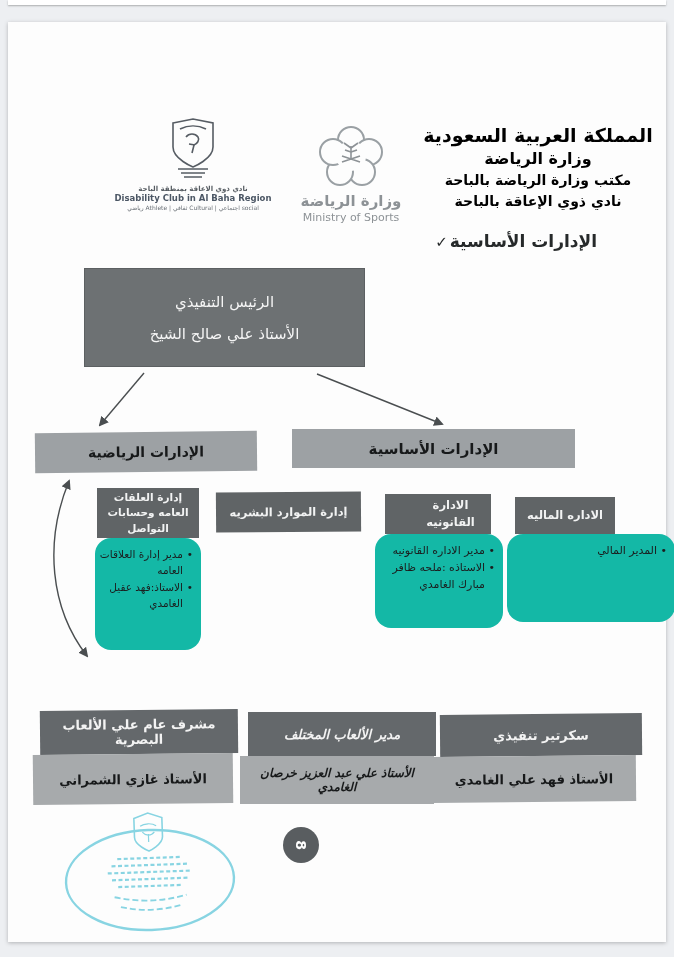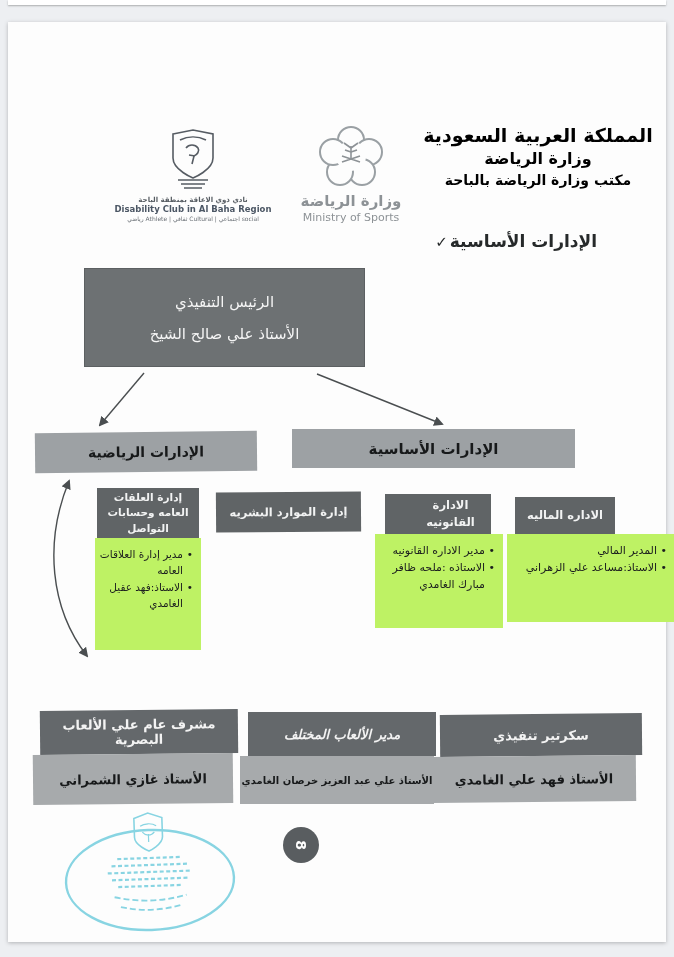--- a/index.html
+++ b/index.html
@@ -19,79 +19,80 @@
     direction:rtl;color:#000000;font-weight:bold;}
   .hdr-right .l1{font-size:19px;letter-spacing:-1px;line-height:26px;}
   .hdr-right .l2{font-size:16px;line-height:22px;}
   .hdr-right .l3{font-size:14px;line-height:21px;}
   .hdr-right .l4{font-size:14px;line-height:21px;}
 
   .ministry-logo{position:absolute;left:272px;top:100px;width:142px;text-align:center;color:#8d9296;}
   .ministry-logo .ar{font-size:15px;font-weight:bold;margin-top:2px;}
   .ministry-logo .en{font-size:11px;margin-top:1px;}
 
-  .club-logo{position:absolute;left:103px;top:106px;width:164px;text-align:center;color:#555b61;}
+  .club-logo{position:absolute;left:103px;top:95px;width:164px;text-align:center;color:#555b61;}
   .club-logo .ar{font-size:7px;font-weight:bold;margin-top:2px;}
   .club-logo .en{font-size:8.5px;font-weight:bold;color:#4b5664;}
   .club-logo .tag{font-size:6px;margin-top:1px;color:#6a7076;}
 
   .section-heading{position:absolute;top:209px;right:69px;font-size:17px;font-weight:bold;
     color:#26292a;}
   .section-heading .chk{font-size:15px;margin-right:2px;}
 
   .box{position:absolute;display:flex;align-items:center;justify-content:center;
     text-align:center;direction:rtl;}
   .mid{background:#9da1a4;color:#17191a;}
 
   .ceo-box{left:76px;top:246px;width:281px;height:99px;background:#6d7173;color:#f5f5f5;
     flex-direction:column;font-size:15px;gap:14px;box-shadow:0 0 0 1px #5c6062 inset;}
   .branch-left{left:27px;top:410px;width:222px;height:40px;font-size:14px;font-weight:bold;transform:rotate(-.6deg);}
   .branch-right{left:284px;top:407px;width:283px;height:39px;font-size:15px;font-weight:bold;}
 
   .dept-header{background:#606466;color:#f2f3f3;font-size:11.5px;font-weight:bold;line-height:1.45;padding:2px 3px;box-sizing:border-box;}
-  .dept-body{background:#bef264;direction:rtl;box-sizing:border-box;padding:8px 8px 4px 4px;
-    font-size:11px;line-height:1.55;text-align:right;color:#1b1d1e;}
+  .dept-body{background:#14b8a6;direction:rtl;box-sizing:border-box;padding:8px 8px 4px 4px;
+    font-size:11px;line-height:1.55;text-align:right;color:#1b1d1e;border-radius:16px;}
   .dept-body .bullet{position:relative;padding-right:10px;}
   .dept-body .bullet::before{content:"•";position:absolute;right:0;top:0;}
 
   .d1h{left:507px;top:475px;width:100px;height:37px;}
   .d1b{left:499px;top:512px;width:168px;height:88px;}
   .d2h{left:377px;top:472px;width:106px;height:40px;padding-left:28px;}
   .d2b{left:367px;top:512px;width:128px;height:94px;}
   .d3h{left:208px;top:470px;width:145px;height:40px;transform:rotate(-.4deg);}
   .d3b{left:202px;top:510px;width:150px;height:102px;}
   .d4h{left:89px;top:466px;width:102px;height:50px;font-size:10.5px;}
   .d4b{left:87px;top:516px;width:106px;height:112px;font-size:10.5px;}
 
   .bb-header{background:#64686b;color:#f3f3f3;font-size:13px;font-weight:bold;}
   .bb-sub{background:#a7aaac;color:#17191a;font-size:13px;font-weight:bold;}
   .b1h{left:432px;top:692px;width:202px;height:42px;transform:rotate(-.5deg);}
   .b1s{left:424px;top:734px;width:204px;height:46px;transform:rotate(-.5deg);}
   .b2h{left:240px;top:690px;width:188px;height:44px;font-style:italic;}
-  .b2s{left:232px;top:734px;width:194px;height:48px;font-size:10px;}
+  .b2s{left:232px;top:734px;width:194px;height:48px;font-size:12px;font-style:italic;}
   .b3h{left:32px;top:688px;width:198px;height:44px;transform:rotate(-.6deg);}
   .b3s{left:25px;top:732px;width:200px;height:50px;transform:rotate(-.6deg);}
 
   .page-num{position:absolute;left:275px;top:805px;width:36px;height:36px;border-radius:50%;
     background:#595d60;color:#fff;font-size:14px;font-weight:bold;
     display:flex;align-items:center;justify-content:center;transform:rotate(90deg);}
 
   .overlay{position:absolute;left:0;top:0;width:658px;height:920px;pointer-events:none;}
 </style>
 </head>
 <body>
 
 <div class="prev-page"></div>
 
 <div class="page">
 
   <div class="hdr-right">
     <div class="l1">المملكة العربية السعودية</div>
     <div class="l2">وزارة الرياضة</div>
     <div class="l3">مكتب وزارة الرياضة بالباحة</div>
+    <div class="l4">نادي ذوي الإعاقة بالباحة</div>
   </div>
 
   <div class="ministry-logo">
     <svg width="78" height="64" viewBox="0 0 78 64">
       <g stroke="#9aa0a4" stroke-width="2" fill="#fdfdfd">
         <circle cx="39" cy="18" r="13"></circle>
         <circle cx="57" cy="30" r="13"></circle>
         <circle cx="50" cy="50" r="13"></circle>
         <circle cx="28" cy="50" r="13"></circle>
         <circle cx="21" cy="30" r="13"></circle>
@@ -129,21 +130,20 @@
     <div>الرئيس التنفيذي</div>
     <div>الأستاذ علي صالح الشيخ</div>
   </div>
 
   <div class="box mid branch-left">الإدارات الرياضية</div>
   <div class="box mid branch-right">الإدارات الأساسية</div>
 
   <div class="box dept-header d1h">الاداره الماليه</div>
   <div class="dept-body d1b" style="position:absolute;">
     <div class="bullet">المدير المالي</div>
-    <div class="bullet">الاستاذ:مساعد علي الزهراني</div>
   </div>
 
   <div class="box dept-header d2h">الادارة القانونيه</div>
   <div class="dept-body d2b" style="position:absolute;">
     <div class="bullet">مدير الاداره القانونيه</div>
     <div class="bullet">الاستاذه :ملحه ظافر مبارك الغامدي</div>
   </div>
 
   <div class="box dept-header d3h">إدارة الموارد البشريه</div>
 

